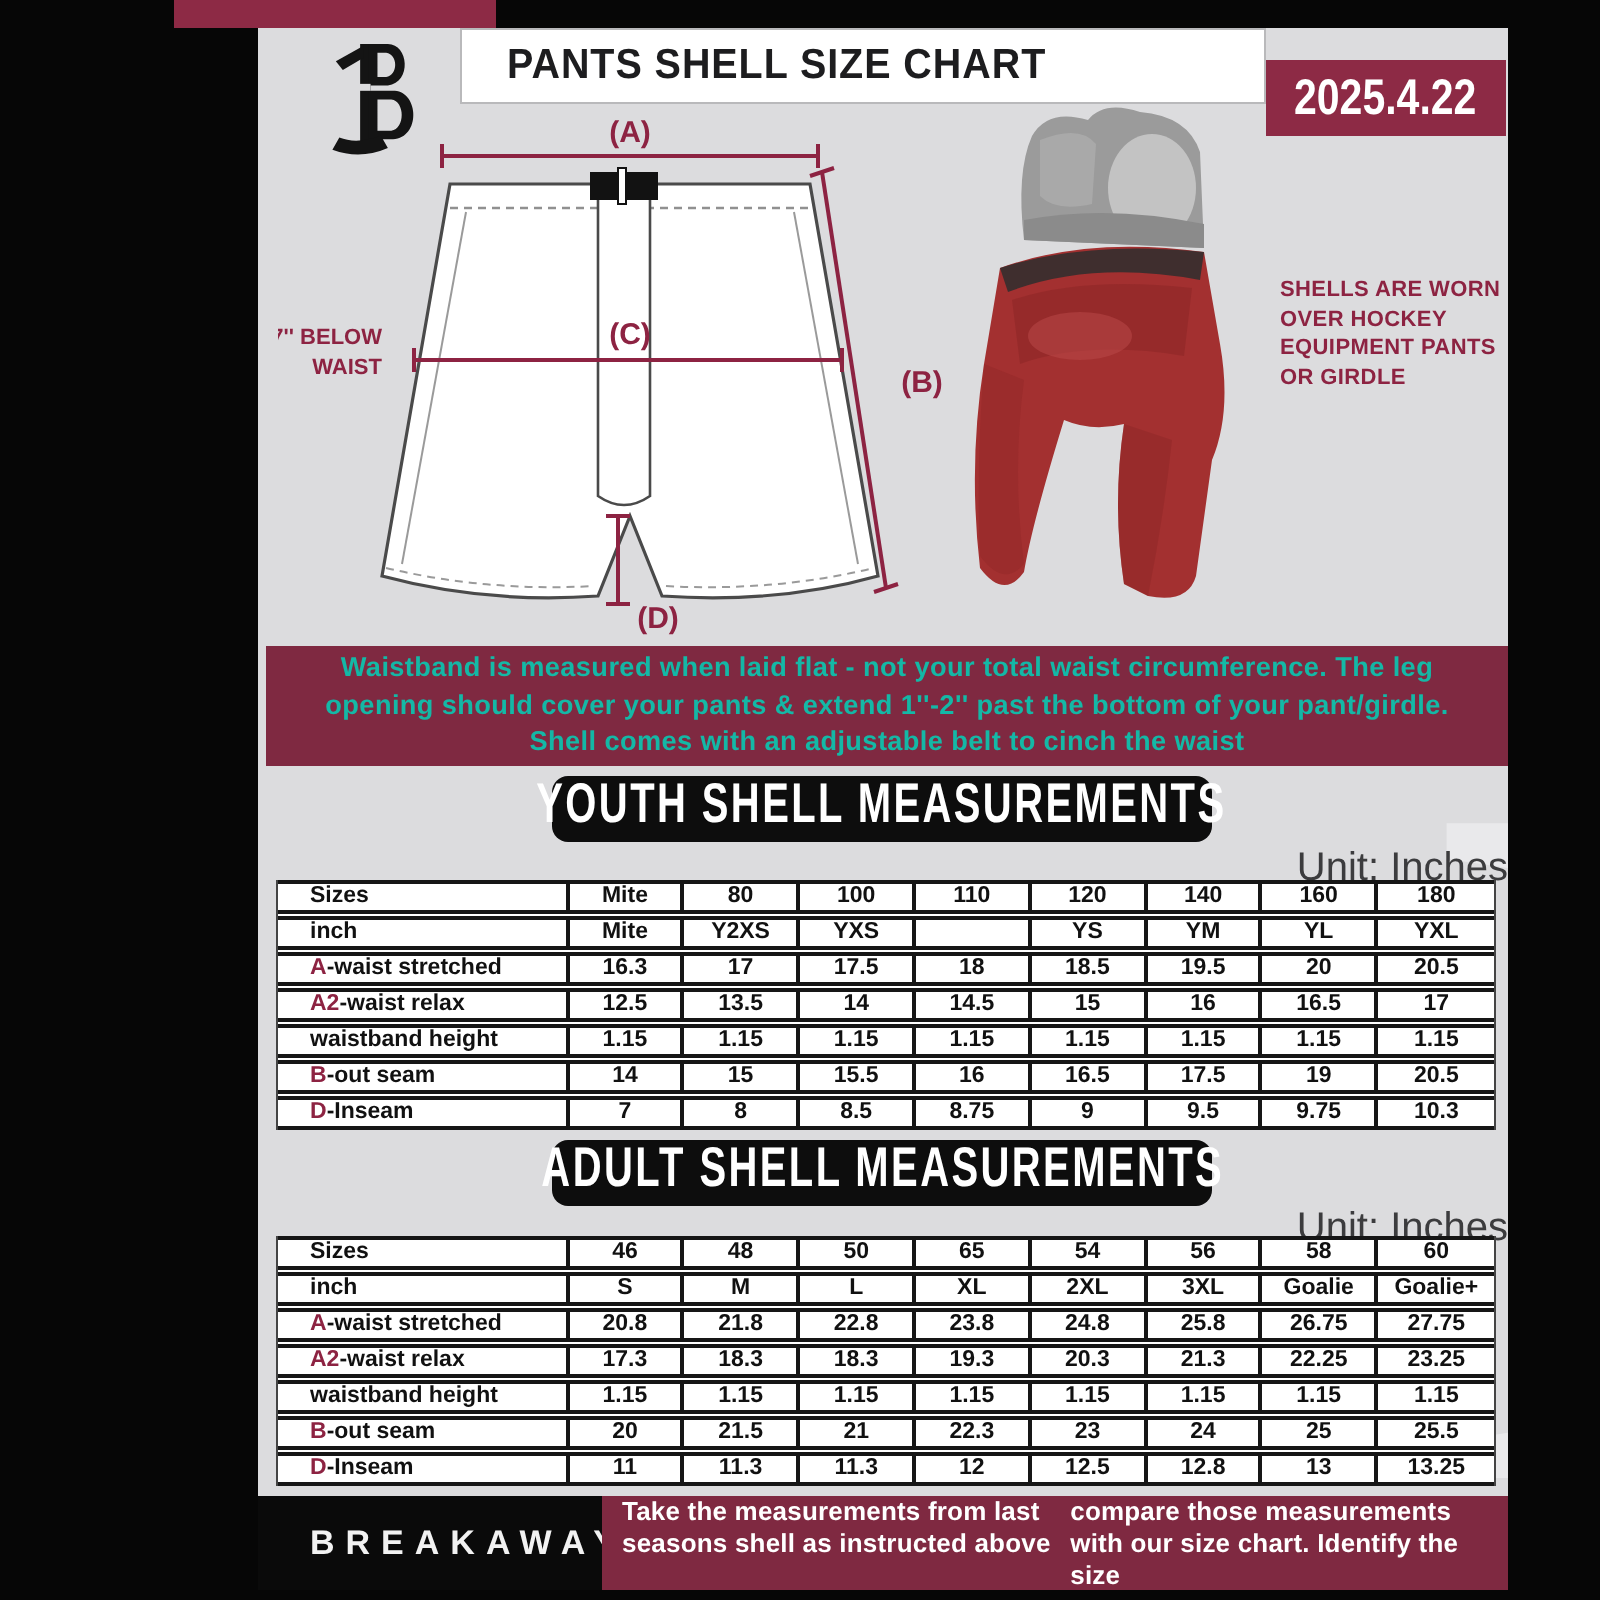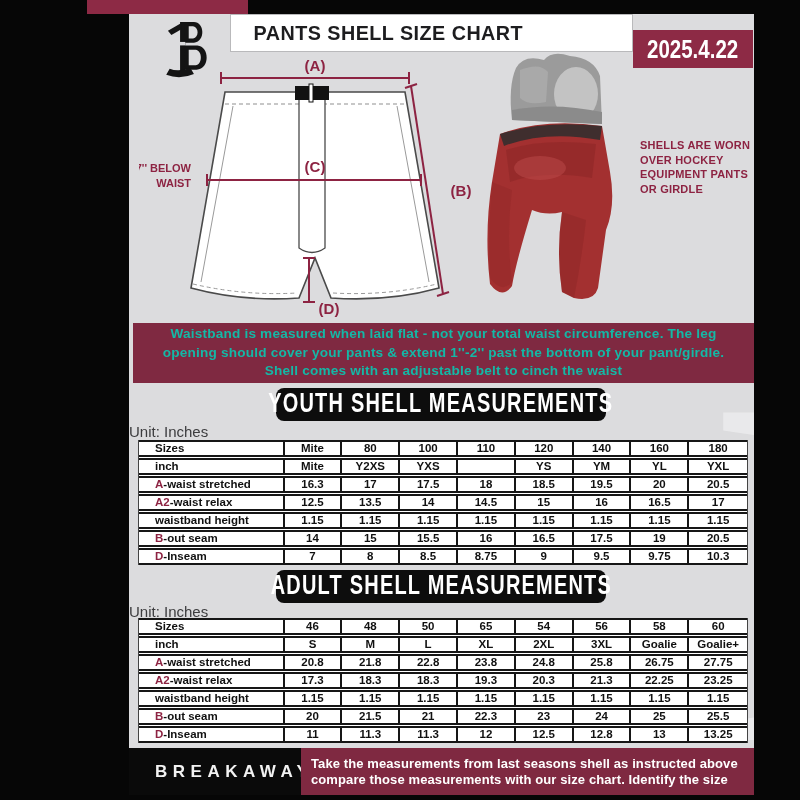--- a/index.html
+++ b/index.html
@@ -28,38 +28,38 @@
   
   .info-banner{left:4px;top:309px;width:621px;height:60px;background:#7f2941;color:#14b8a6;
                display:flex;flex-direction:column;justify-content:center;text-align:center;}
   .info-banner div{font-size:13.6px;font-weight:600;line-height:18.5px;letter-spacing:.2px;}
 
   
   .section-banner{left:147px;top:0;width:330px;height:33px;background:#0d0d0d;border-radius:8px;
                   display:flex;align-items:flex-start;justify-content:center;}
   .section-banner span{display:inline-block;transform:scale(.8,1.12);font-size:25px;font-weight:bold;
                        color:#fff;letter-spacing:1.5px;white-space:nowrap;}
-  .unit{width:625px;text-align:left;font-size:15px;color:#3c3c3e;}
+  .unit{width:625px;text-align:right;font-size:20px;color:#3c3c3e;}
 
   
   .table{left:9px;width:610px;background:#fff;border-left:1px solid #444;border-right:1px solid #444;box-sizing:border-box;}
   .trow{display:flex;border-top:2px solid #161616;border-bottom:2px solid #161616;margin-bottom:1px;background:#fff;}
   .trow:last-child{margin-bottom:0;}
   .tcell{box-sizing:border-box;height:13px;font-size:11.5px;font-weight:bold;color:#111;
          line-height:13px;overflow:hidden;white-space:nowrap;}
   .tlabel{width:146px;padding-left:16px;text-align:left;border-right:2px solid #161616;}
   .tval{width:58px;text-align:center;border-right:2px solid #161616;}
   .tval:last-child{border-right:none;}
   .letter{color:#8d2342;}
 
   
   .footer{left:0;top:734px;width:625px;height:47px;display:flex;}
   .footer-logo{width:172px;background:#0a0a0a;display:flex;align-items:center;justify-content:flex-start;padding-left:18px;box-sizing:border-box;}
   .footer-brand{color:#f2f2f2;font-size:17px;font-weight:bold;letter-spacing:5.5px;margin-left:8px;}
-  .footer-note{flex:1;background:#7f2941;color:#fff;display:flex;flex-direction:column;justify-content:center;padding-left:10px;}
+  .footer-note{flex:1;background:#7f2941;color:#fff;display:flex;flex-direction:row;justify-content:center;padding-left:10px;}
   .footer-note div{font-size:13px;font-weight:600;line-height:15.8px;letter-spacing:.1px;}
 </style>
 </head>
 <body>
 
 <div class="page">
   <div class="top-strip"></div>
 
   <div class="content">
     <div class="watermark">B</div>

